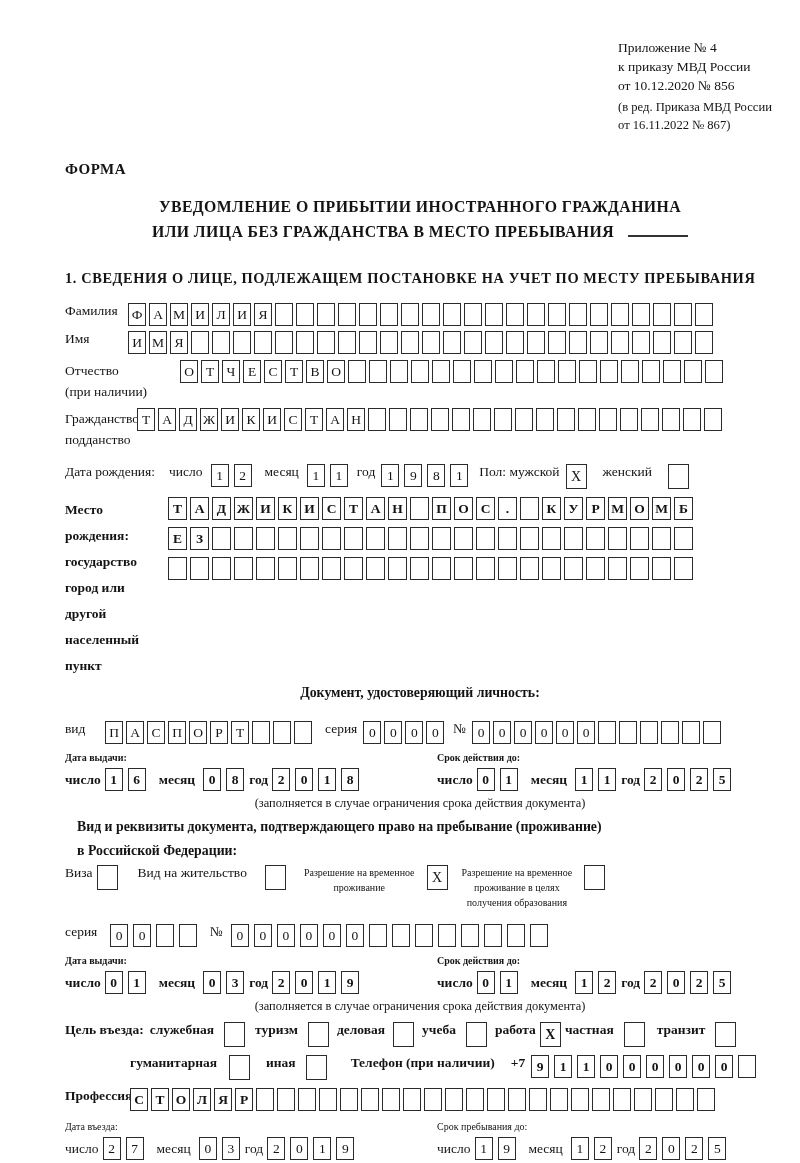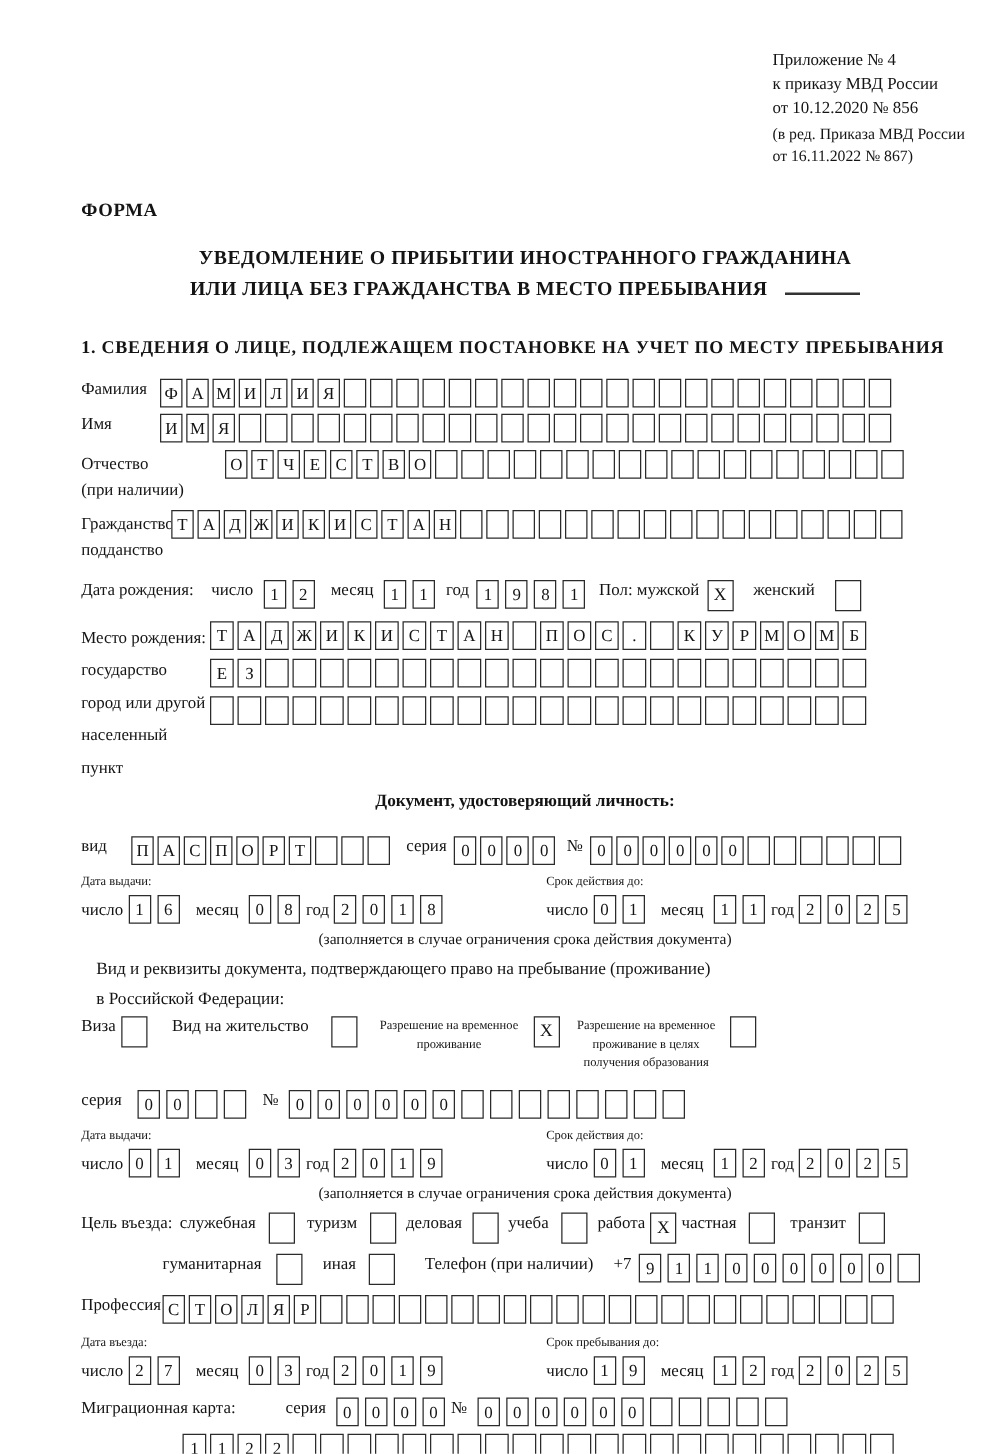--- a/index.html
+++ b/index.html
@@ -28,21 +28,21 @@
   .dcol-r{flex:1;}
   .dhead{font-size:10px;margin-bottom:5px;}
   .dgrp{display:flex;align-items:center;}
   .note{text-align:center;font-size:12.4px;margin-top:5px;}
   .lw40{width:40px;} .lw45{width:45px;} .lw63{width:63px;} .lw65{width:65px;}
   .lw72{width:72px;} .lw73{width:73px;} .lw103{width:103px;} .lw115{width:115px;}
   .ml4{margin-left:4px;} .ml6{margin-left:6px;} .ml8{margin-left:8px;} .ml10{margin-left:10px;}
   .ml12{margin-left:12px;} .ml14{margin-left:14px;} .ml16{margin-left:16px;} .ml18{margin-left:18px;}
   .ml20{margin-left:20px;} .ml24{margin-left:24px;} .ml40{margin-left:40px;}
   .mt4{margin-top:20px;} .mt5{margin-top:5px;} .mt6{margin-top:6px;} .mt7{margin-top:7px;}
-  .mt8{margin-top:8px;} .mt10{margin-top:10px;} .mt14{margin-top:14px;}
+  .mt8{margin-top:8px;font-weight:bold;} .mt10{margin-top:10px;} .mt14{margin-top:14px;}
   .mt16{margin-top:16px;}
   .bp-label{line-height:26px;}
   .rep-label{line-height:21px;}
 </style>
 </head>
 <body>
 
 <div class="page">
 
   <div class="hdr">

